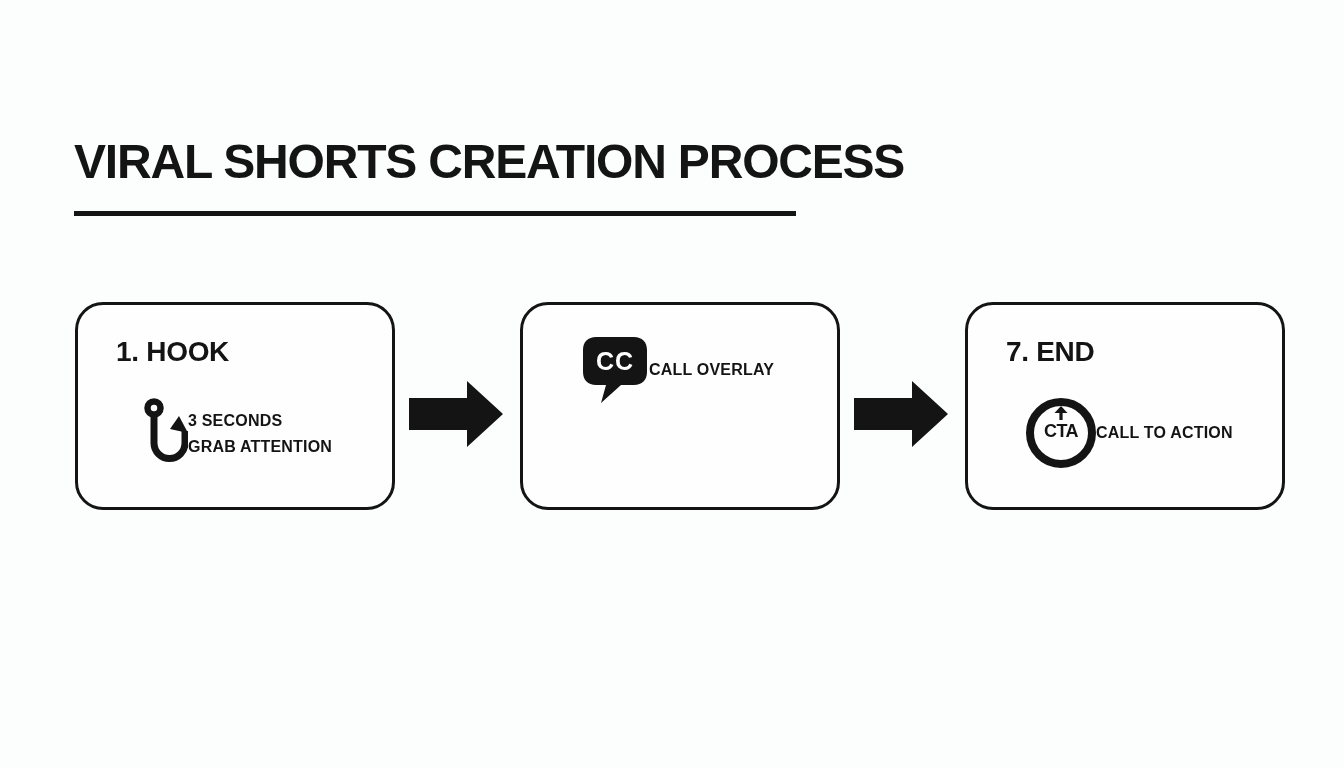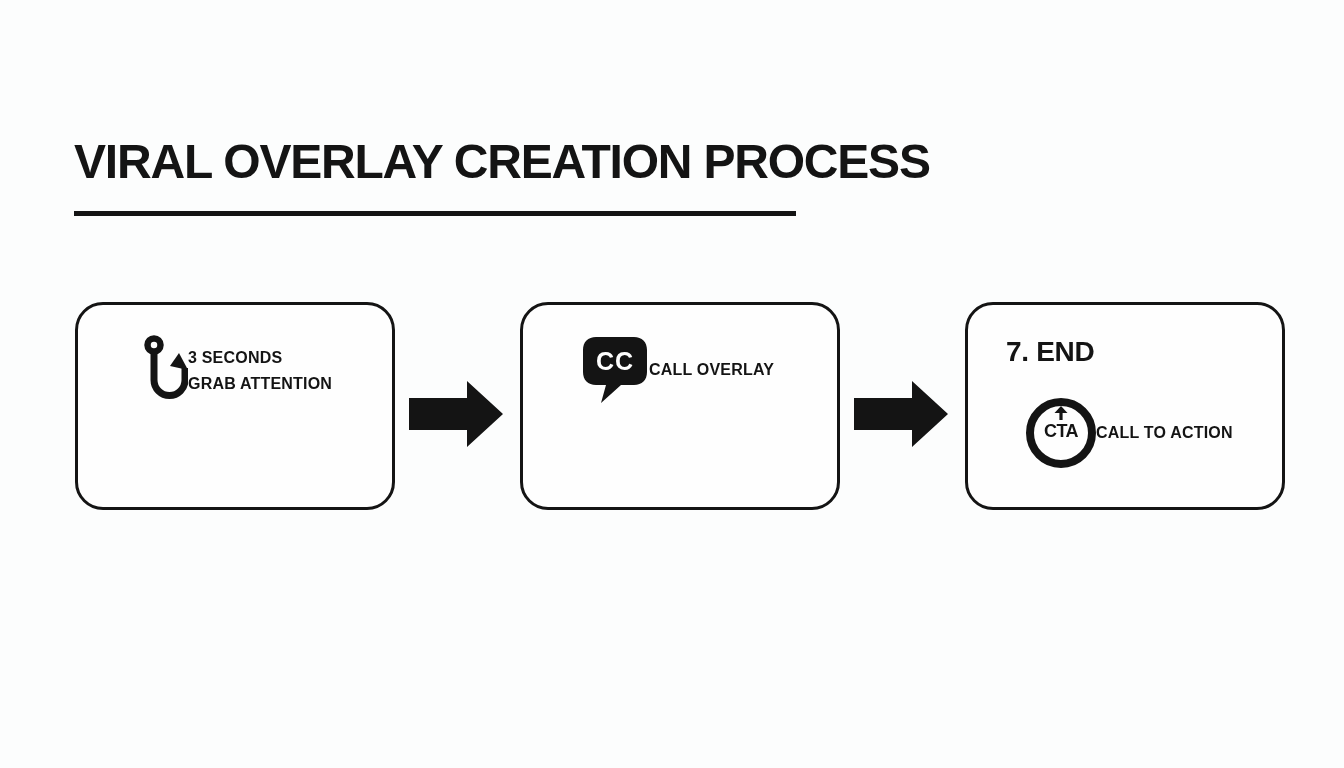--- a/index.html
+++ b/index.html
@@ -122,26 +122,27 @@
   svg text {
     font-family: "Liberation Sans", sans-serif;
     font-weight: 700;
   }
 </style>
 </head>
 <body>
 
 <div class="canvas">
 
-  <h1 class="title">VIRAL OVERLAY CREATION PROCESS</h1>
+  <h1 class="title">VIRAL SHORTS CREATION PROCESS</h1>
   <div class="title-rule"></div>
 
   <div class="flow">
 
     <section class="step">
+      <h2 class="step-heading">1. HOOK</h2>
       <div class="step-row">
         <span class="step-icon">
           <svg width="52" height="72" viewBox="0 0 52 72">
             <circle cx="18" cy="10" r="6.5" fill="none" stroke="#141414" stroke-width="6.5"></circle>
             <path d="M18 17 L18 45 A15.5 15.5 0 0 0 49 45 L49 33" fill="none" stroke="#141414" stroke-width="7" stroke-linejoin="round"></path>
             <polygon points="43,18 52,35 34,31" fill="#141414"></polygon>
           </svg>
         </span>
         <div class="step-lines">
           <div class="step-line">3 SECONDS</div>

